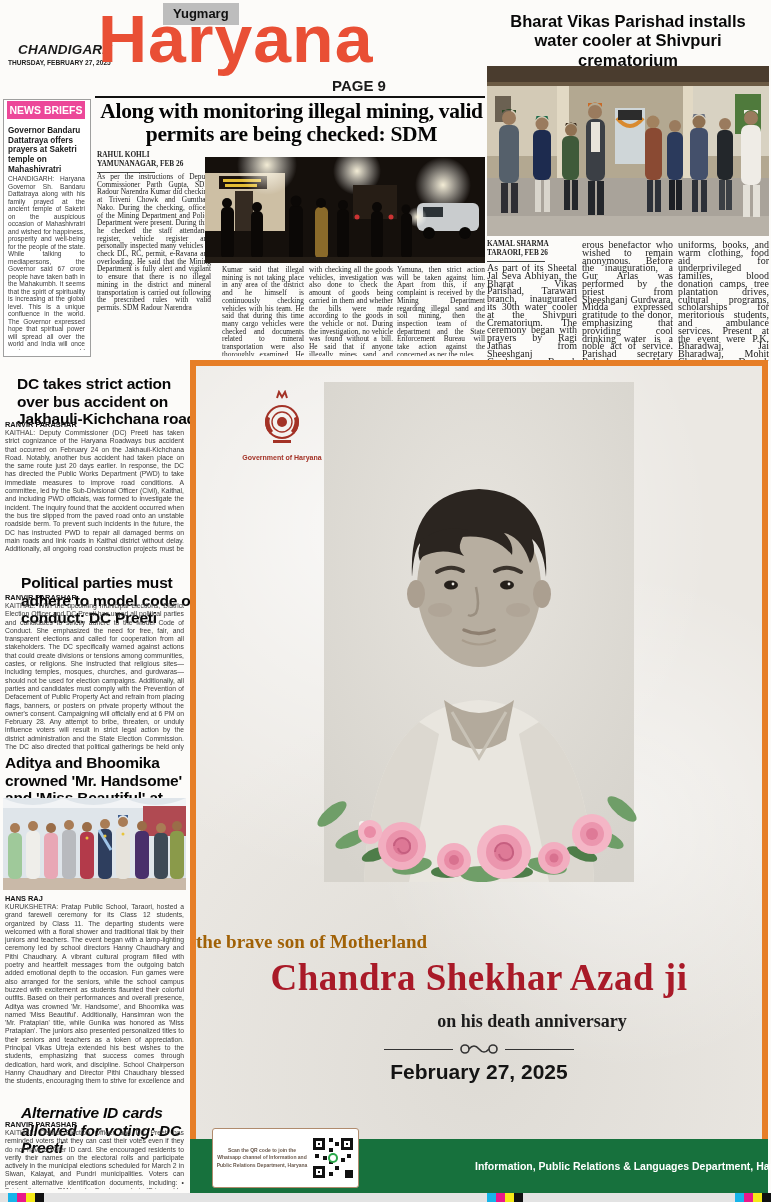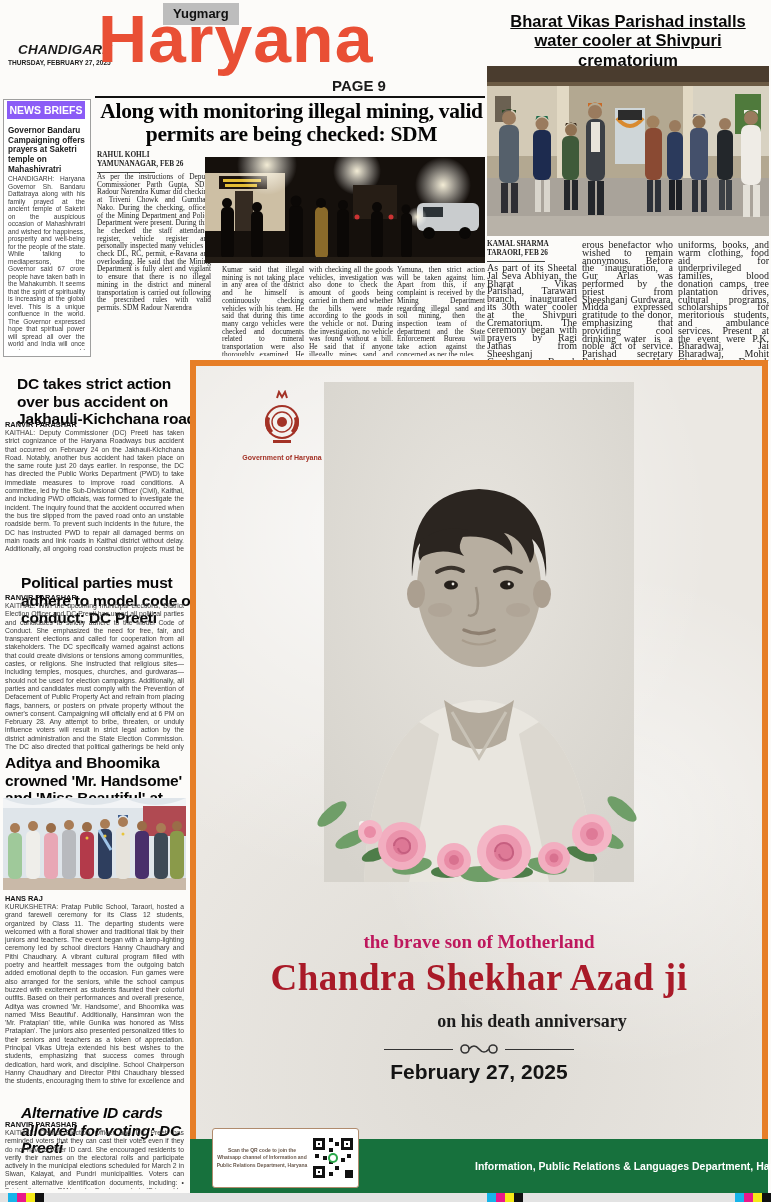--- a/index.html
+++ b/index.html
@@ -15,21 +15,21 @@
   .dateline{left:8px;top:59px;font-size:6.6px;font-weight:800;color:#222;}
   .yugmarg{left:163px;top:3px;background:#bdbdbd;color:#111;font-size:13px;font-weight:800;
            padding:3px 10px 4px;}
   .haryana{left:98px;top:6px;width:312px;font-size:66px;font-weight:800;color:#e94f35;
            letter-spacing:1px;line-height:1;transform:scaleX(1.03);transform-origin:left;}
   .page-num{left:332px;top:77px;font-size:15px;font-weight:800;}
   .head-rule{left:95px;top:96px;width:390px;height:2px;background:#111;}
 
   
   .briefs-box{left:3px;top:99px;width:86px;height:256px;border:1px solid #9f9f9f;background:#fff;}
-  .briefs-label{left:7px;top:101px;width:78px;background:#8b5cf6;color:#fff;font-size:10.5px;
+  .briefs-label{left:7px;top:101px;width:78px;background:#ec4899;color:#fff;font-size:10.5px;
                 font-weight:800;text-align:center;padding:3px 0;}
   .briefs-headline{left:8px;top:126px;width:77px;font-size:8.2px;font-weight:800;line-height:1.18;}
   .briefs-body{left:8px;top:175px;width:77px;height:175px;font-size:6.6px;line-height:7.5px;color:#3c3c3c;}
 
   
   .main-headline{left:98px;top:100px;width:387px;text-align:center;font-size:21.5px;font-weight:700;
                  line-height:1.07;letter-spacing:-.3px;color:#050505;}
   .byline{font-size:7.3px;font-weight:700;line-height:1.2;color:#222;}
   .byline .rule{display:block;width:58px;border-bottom:1px solid #444;margin-top:3px;}
   .main-byline{left:97px;top:151px;}
@@ -64,21 +64,21 @@
       border:6px solid #e67e27;border-bottom:none;}
   .ad-inner{position:absolute;inset:0;
       background:radial-gradient(circle at 30% 20%,rgba(255,255,255,.7),transparent 45%),
                  radial-gradient(circle at 75% 55%,rgba(255,255,255,.5),transparent 40%),
                  radial-gradient(circle at 50% 85%,rgba(214,211,204,.6),transparent 50%);}
   .emblem-wrap{left:44px;top:24px;width:84px;text-align:center;}
   .emblem-label{font-size:7px;font-weight:700;color:#a33226;margin-top:2px;}
   .portrait{left:128px;top:16px;}
   .garland{left:96px;top:388px;}
   .ad-t1{left:0;top:528px;width:566px;text-align:center;font-size:26px;font-weight:700;color:#a91a28;}
-  .ad-t2{left:0;top:565px;width:566px;text-align:center;font-size:19px;font-weight:700;color:#be185d;}
+  .ad-t2{left:0;top:565px;width:566px;text-align:left;font-size:19px;font-weight:700;color:#a16207;}
   .ad-t3{left:0;top:590px;width:566px;text-align:center;font-size:37px;font-weight:700;color:#a91a28;letter-spacing:.5px;}
   .ad-t4{left:0;top:645px;width:672px;text-align:center;font-size:18px;font-weight:700;color:#1c1c1c;}
   .ad-div{left:188px;top:676px;width:190px;display:flex;align-items:center;gap:4px;}
   .ad-div .ln{flex:1;height:0;border-top:1.5px solid #333;}
   .ad-date{left:0;top:694px;width:566px;text-align:center;font-size:21px;font-weight:700;color:#141414;}
   .greenbar{left:-6px;top:773px;width:578px;height:54px;background:#17713d;display:flex;align-items:center;}
   .dept{color:#fff;font-size:10.5px;font-weight:700;margin-left:145px;white-space:nowrap;}
   .leafbox{margin-left:140px;}
   .qrbox{left:16px;top:762px;width:145px;height:58px;background:#fff;border:1px solid #b08b6d;
          border-radius:3px;display:flex;align-items:center;z-index:3;}
@@ -98,21 +98,21 @@
   <div class="abs city">CHANDIGARH</div>
   <div class="abs dateline">THURSDAY, FEBRUARY 27, 2025</div>
   <div class="abs yugmarg">Yugmarg</div>
   <div class="abs haryana">Haryana</div>
   <div class="abs page-num">PAGE 9</div>
   <div class="abs head-rule"></div>
 
   <section>
     <div class="abs briefs-box"></div>
     <div class="abs briefs-label">NEWS BRIEFS</div>
-    <div class="abs briefs-headline">Governor Bandaru Campaigning offers prayers at Saketri temple on Mahashivratri</div>
+    <div class="abs briefs-headline">Governor Bandaru Dattatraya offers prayers at Saketri temple on Mahashivratri</div>
     <div class="abs briefs-body just clip">CHANDIGARH: Haryana Governor Sh. Bandaru Dattatraya along with his family prayed at the ancient temple of Saketri on the auspicious occasion of Mahashivratri and wished for happiness, prosperity and well-being for the people of the state. While talking to mediapersons, the Governor said 67 crore people have taken bath in the Mahakumbh. It seems that the spirit of spirituality is increasing at the global level. This is a unique confluence in the world. The Governor expressed hope that spiritual power will spread all over the world and India will once again emerge as a world leader for peace.</div>
   </section>
 
   <article>
     <h1 class="abs main-headline serif" style="margin:0;">Along with monitoring illegal mining, valid permits are being checked: SDM</h1>
     <div class="abs byline serif main-byline">
       <span>RAHUL KOHLI</span><br>
       <span>YAMUNANAGAR, FEB 26</span>
       <span class="rule"></span>
     </div>
@@ -160,21 +160,21 @@
           <circle cx="116" cy="46" r="5" fill="#0b0806"></circle>
         <rect x="0" y="100" width="280" height="6" fill="#241d16"></rect>
       </svg>
     </div>
     <div class="abs main-col serif just clip mc2">Kumar said that illegal mining is not taking place in any area of the district and he himself is continuously checking vehicles with his team. He said that during this time many cargo vehicles were checked and documents related to mineral transportation were also thoroughly examined. He said that along</div>
     <div class="abs main-col serif just clip mc3">with checking all the goods vehicles, investigation was also done to check the amount of goods being carried in them and whether the bills were made according to the goods in the vehicle or not. During the investigation, no vehicle was found without a bill. He said that if anyone illegally mines sand and soil in</div>
     <div class="abs main-col serif just clip mc4">Yamuna, then strict action will be taken against him. Apart from this, if any complaint is received by the Mining Department regarding illegal sand and soil mining, then the inspection team of the department and the State Enforcement Bureau will take action against the concerned as per the rules.</div>
   </article>
 
   <article>
-    <h2 class="abs r-headline" style="margin:0;text-decoration:underline;">Bharat Vikas Parishad installs water cooler at Shivpuri crematorium</h2>
+    <h2 class="abs r-headline" style="margin:0;">Bharat Vikas Parishad installs water cooler at Shivpuri crematorium</h2>
     <div class="abs photo2 clip">
       <svg width="282" height="170" viewBox="0 0 282 170">
         <rect width="282" height="170" fill="#b3a891"></rect>
         <rect x="0" y="0" width="282" height="16" fill="#4a3c2e"></rect>
         <rect x="0" y="16" width="282" height="4" fill="#6b5a44"></rect>
         <rect x="200" y="20" width="82" height="70" fill="#d8d2c2"></rect>
         <rect x="248" y="28" width="26" height="40" fill="#4f7a3c"></rect>
         <rect x="0" y="20" width="70" height="70" fill="#d3cab6"></rect>
         <rect x="8" y="30" width="16" height="26" fill="#6b6152"></rect>
         <rect x="70" y="20" width="12" height="92" fill="#e2d9c4"></rect>

